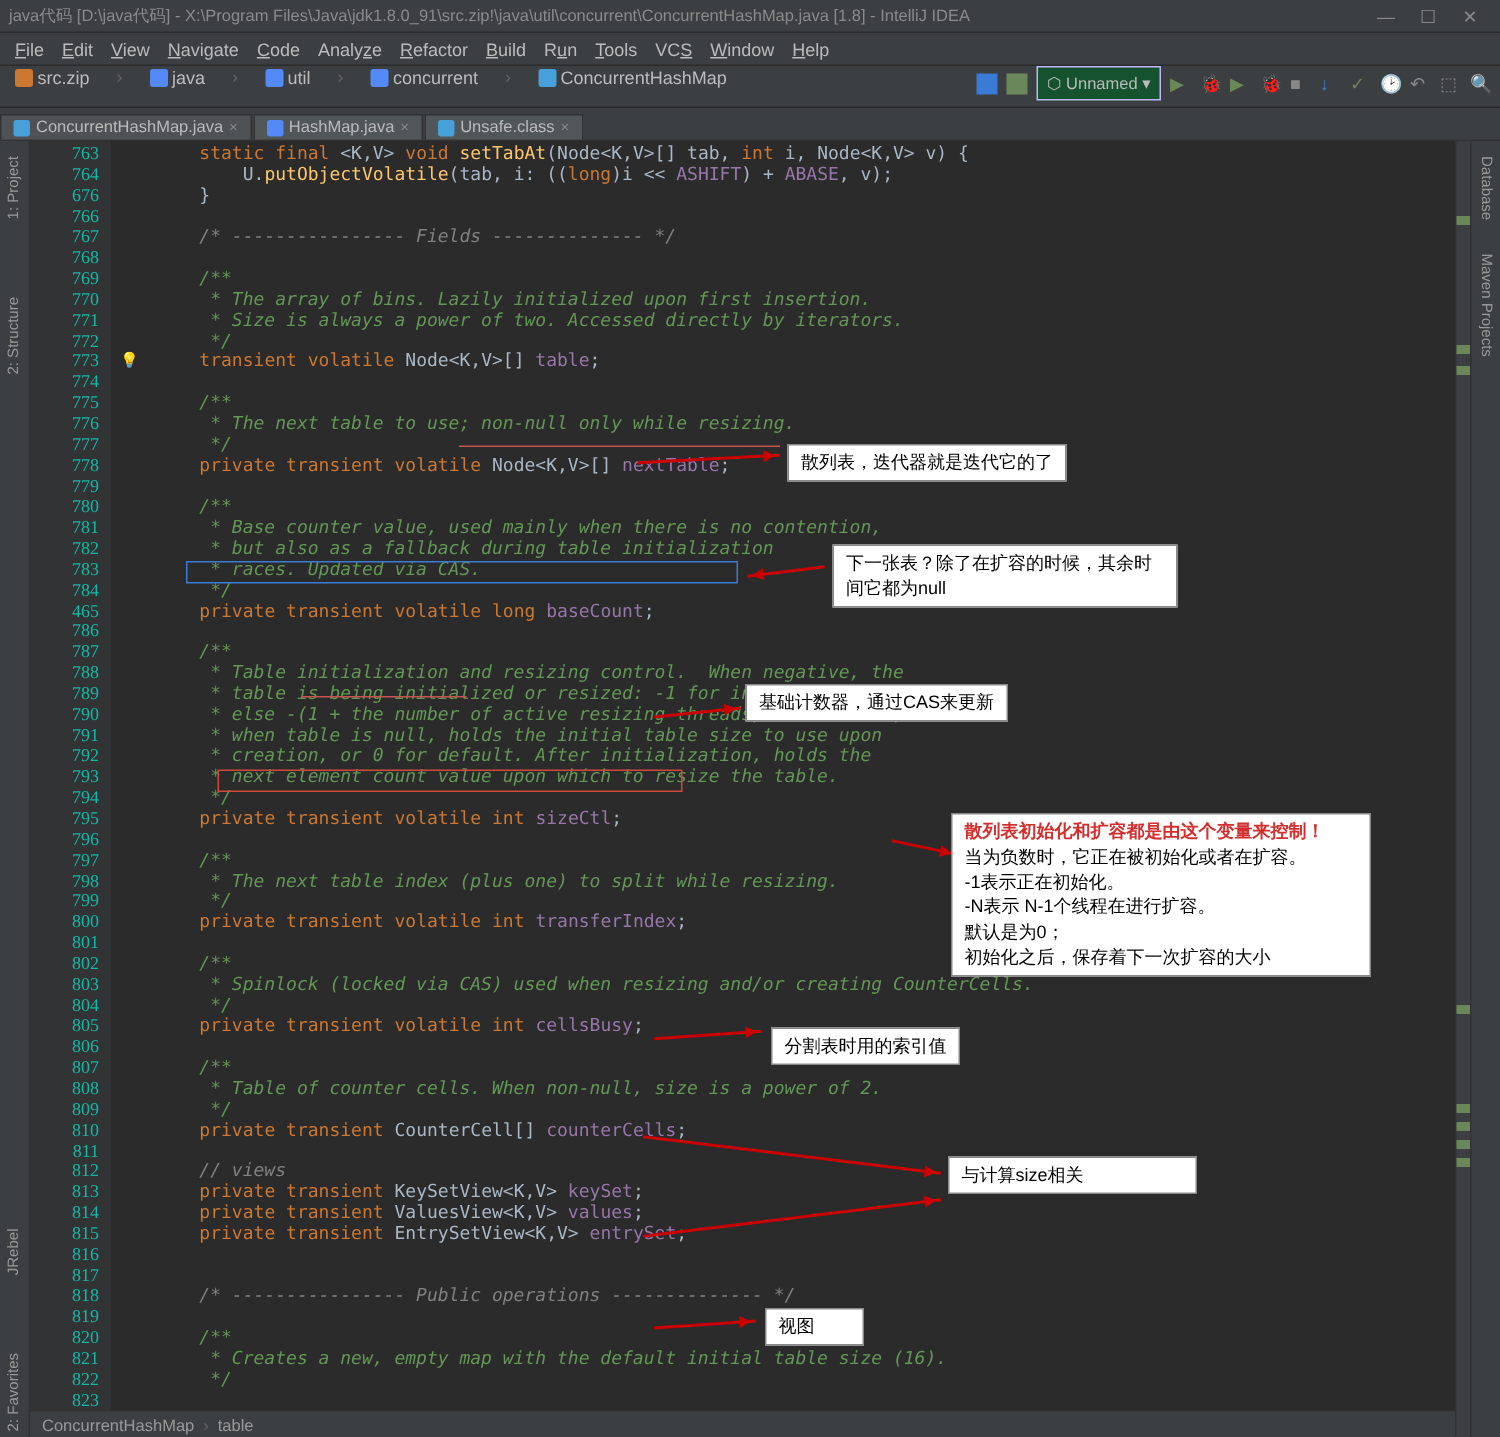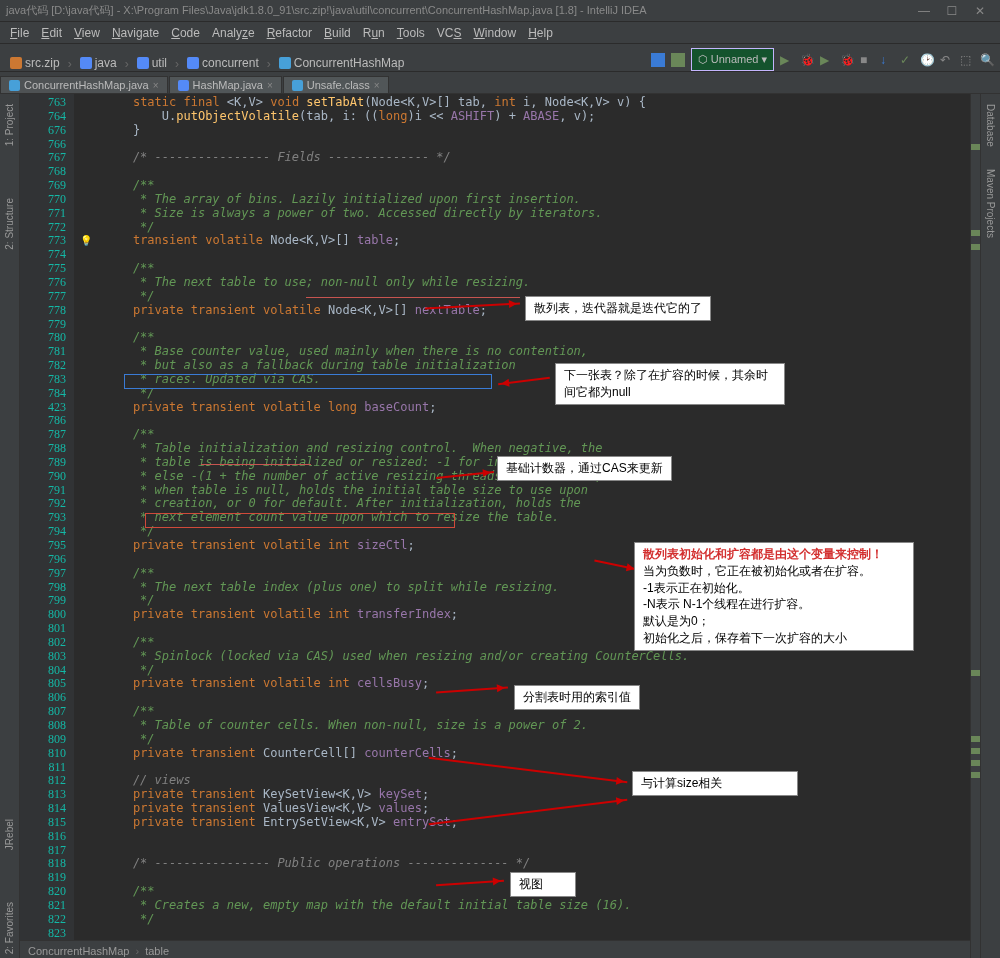--- a/index.html
+++ b/index.html
@@ -3,21 +3,21 @@
 <meta charset="utf-8">
 <style>
 *{margin:0;padding:0;box-sizing:border-box}
 html,body{width:1000px;height:958px;overflow:hidden;font-family:"Segoe UI",Arial,sans-serif;font-size:12px;background:#3c3f41;color:#bbb}
 .title-bar{height:22px;background:#3c3f41;display:flex;align-items:center;padding:0 6px;color:#8a8a8a;font-size:11px;border-bottom:1px solid #2b2b2b}
 .title-bar .t{flex:1}
 .win-btn{width:28px;text-align:center;color:#888;font-size:12px}
 .menu-bar{height:22px;background:#3c3f41;display:flex;align-items:center;padding:0 4px;font-size:12px;color:#bbb;border-bottom:1px solid #2b2b2b}
 .menu-bar span{padding:0 6px}
 .menu-bar span u{text-decoration:underline}
-.nav-bar{height:28px;background:#3c3f41;display:flex;align-items:flex-end;padding:0 6px;gap:4px;border-bottom:1px solid #2b2b2b}
+.nav-bar{height:28px;background:#3c3f41;display:flex;align-items:flex-start;padding:0 6px;gap:14px;border-bottom:1px solid #2b2b2b}
 .nb-item{display:flex;align-items:center;gap:3px;padding:1px 4px;color:#bbb;font-size:12px}
 .nb-item .ic{width:12px;height:12px;background:#6a8759;border-radius:2px;display:inline-block}
 .nb-item .ic.j{background:#cc7832}
 .nb-item .ic.p{background:#548af7}
 .nb-item .ic.c{background:#47a0d9}
 .nav-spacer{flex:1}
 .tb-icons{display:flex;align-items:center;gap:6px}
 .tb-ic{width:14px;height:14px;display:inline-block}
 .unnamed-box{background:#14532d;border:1px solid #c4b5fd;padding:4px 6px;font-size:11px;color:#bbb}
 .tabs{height:22px;background:#3c3f41;display:flex;align-items:flex-end;border-bottom:1px solid #323232}
@@ -168,21 +168,21 @@
           <div class="gl">775</div>
           <div class="gl">776</div>
           <div class="gl">777</div>
           <div class="gl">778</div>
           <div class="gl">779</div>
           <div class="gl">780</div>
           <div class="gl">781</div>
           <div class="gl">782</div>
           <div class="gl">783</div>
           <div class="gl">784</div>
-          <div class="gl">423</div>
+          <div class="gl">465</div>
           <div class="gl">786</div>
           <div class="gl">787</div>
           <div class="gl">788</div>
           <div class="gl">789</div>
           <div class="gl">790</div>
           <div class="gl">791</div>
           <div class="gl">792</div>
           <div class="gl">793</div>
           <div class="gl">794</div>
           <div class="gl">795</div>

